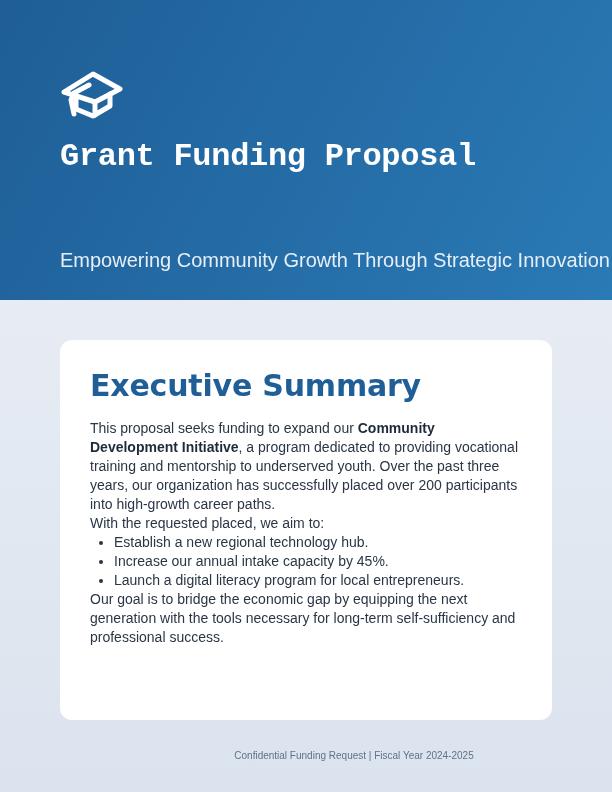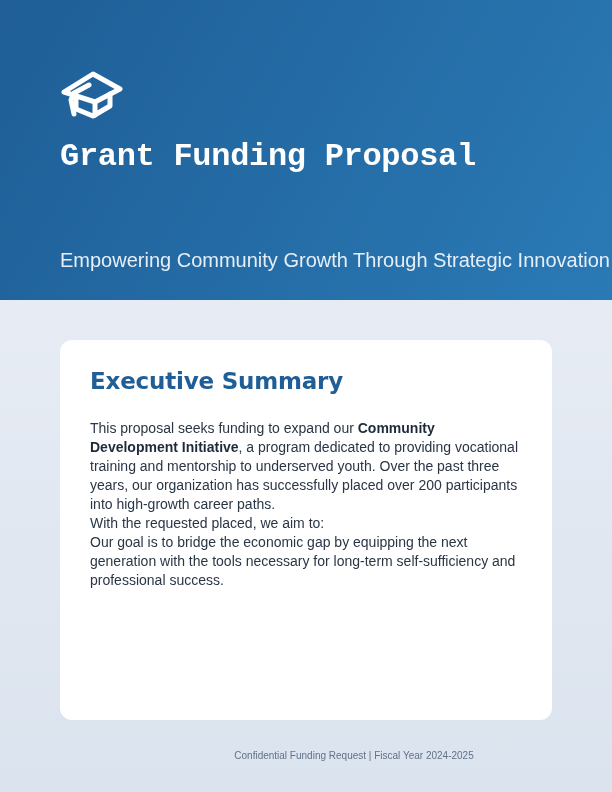--- a/index.html
+++ b/index.html
@@ -23,21 +23,21 @@
     position:absolute; left:60px; top:249px;
     font-size:20px; color:#e6eef7; white-space:nowrap;
   }
   .card {
     position:absolute; left:60px; top:340px; width:492px; height:380px;
     background:#ffffff; border-radius:12px;
   }
   .card h2 {
     position:absolute; left:30px; top:28px; margin:0;
     font-family: "DejaVu Sans", sans-serif; font-weight:bold;
-    font-size:23px; color:#1f5e96; letter-spacing:-0.2px;
+    font-size:30px; color:#1f5e96; letter-spacing:-0.2px;
   }
   .body-text {
     position:absolute; left:30px; top:79px; width:435px;
     font-size:14px; line-height:19px; color:#2a3645;
   }
   .body-text p { margin:0; }
   .body-text b { color:#1e2a3a; }
   .body-text ul { margin:0; padding-left:24px; }
   .body-text li { margin:0; }
   .footer {
@@ -57,17 +57,22 @@
   </svg>
   <div class="title">Grant Funding Proposal</div>
   <div class="subtitle">Empowering Community Growth Through Strategic Innovation</div>
 </div>
 
 <div class="card">
   <h2>Executive Summary</h2>
   <div class="body-text">
     <p><span>This proposal seeks funding to expand our </span><b>Community Development Initiative</b><span>, a program dedicated to providing vocational training and mentorship to underserved youth. Over the past three years, our organization has successfully placed over 200 participants into high-growth career paths.</span></p>
     <p>With the requested placed, we aim to:</p>
+    <ul>
+      <li>Establish a new regional technology hub.</li>
+      <li>Increase our annual intake capacity by 45%.</li>
+      <li>Launch a digital literacy program for local entrepreneurs.</li>
+    </ul>
     <p>Our goal is to bridge the economic gap by equipping the next generation with the tools necessary for long-term self-sufficiency and professional success.</p>
   </div>
 </div>
 
 <div class="footer">Confidential Funding Request | Fiscal Year 2024-2025</div>
 
 </body></html>

